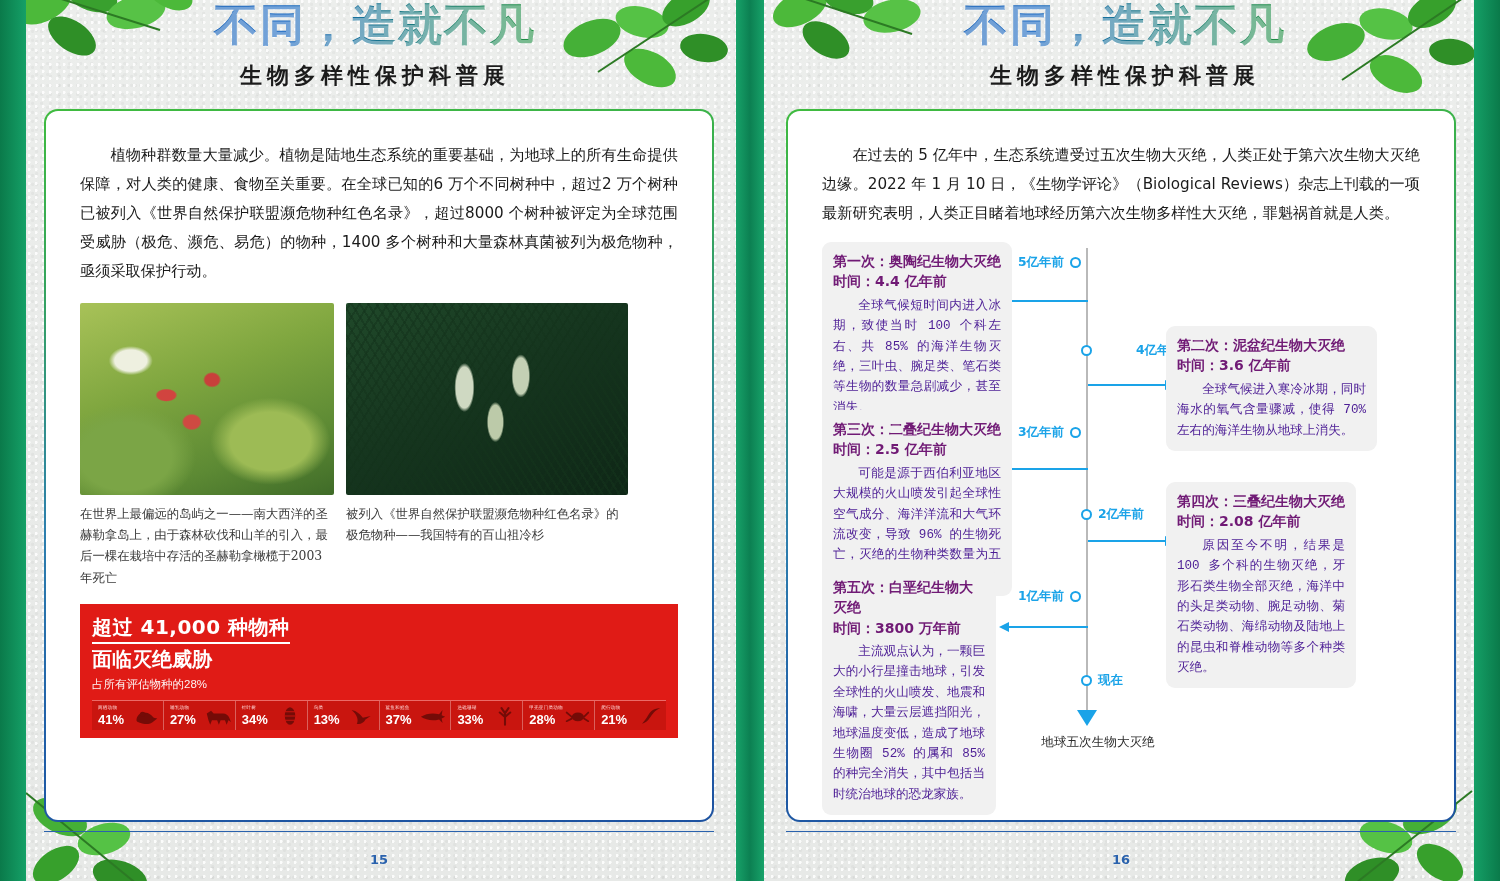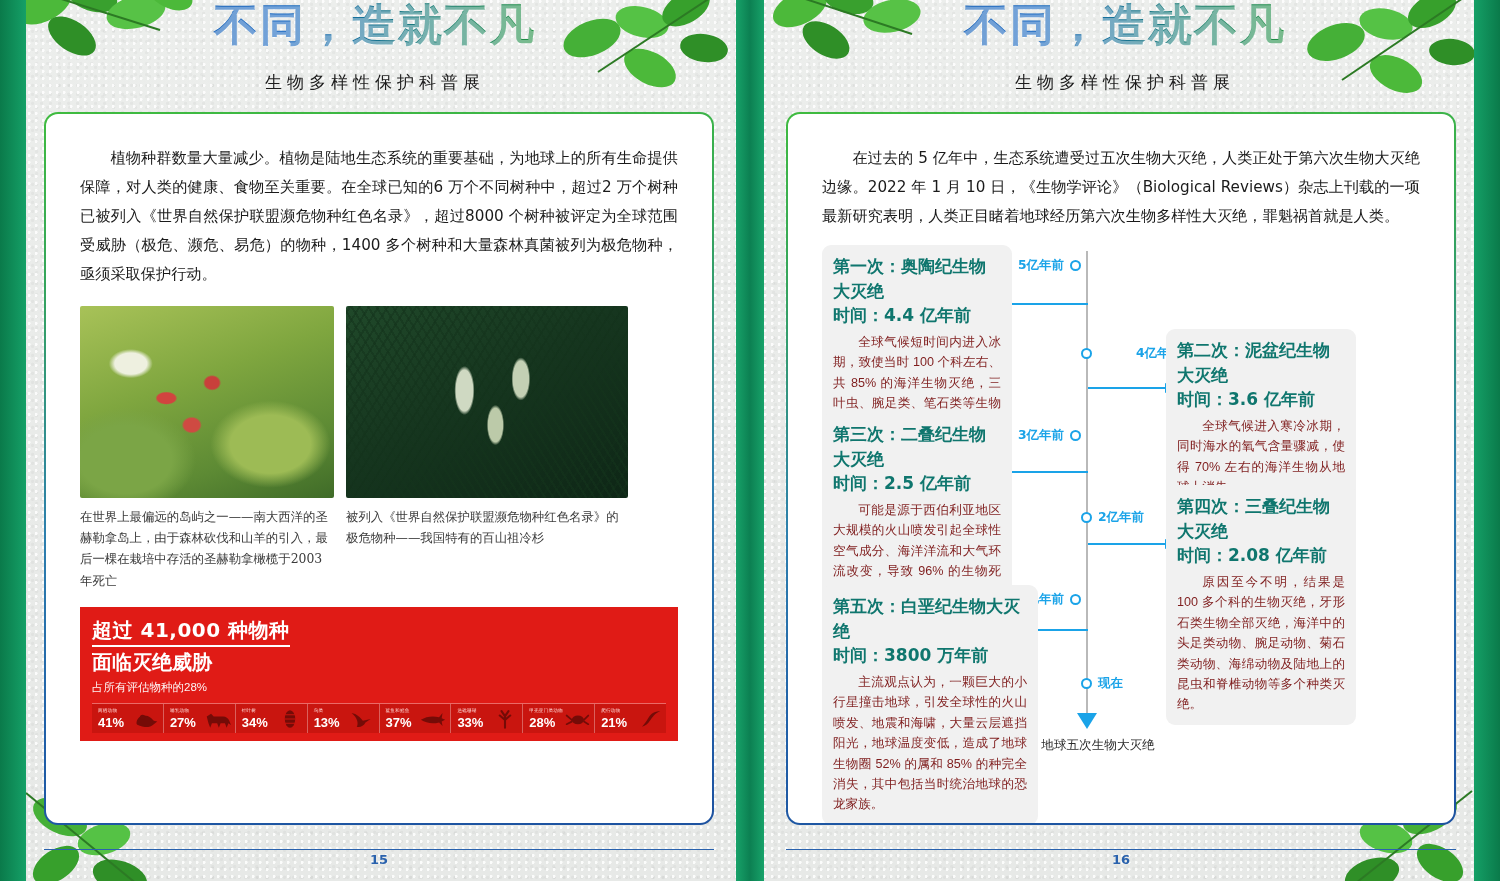--- a/index.html
+++ b/index.html
@@ -43,21 +43,21 @@
   
   .head { position: relative; z-index: 5; padding-top: 0; text-align: center; }
   .main-title {
     font-size: 44px; font-weight: 700; letter-spacing: 2px; line-height: 1.15;
     background: linear-gradient(90deg,#0b4fa0 0%, #1565c0 38%, #1f8f3e 72%, #25a244 100%);
     -webkit-background-clip: text; background-clip: text; color: transparent;
     font-family: "DejaVu Sans", "Liberation Sans", sans-serif;
     text-shadow: 0 1px 0 rgba(255,255,255,.4);
   }
   .sub-title {
-    margin-top: 20px; font-size: 17px; font-weight: 400; letter-spacing: 5px;
+    margin-top: 10px; font-size: 22px; font-weight: 700; letter-spacing: 5px;
     color: #1b1b1b; font-family: "DejaVu Sans", "Liberation Sans", sans-serif;
   }
 
   
   .content-box {
     position: relative; z-index: 5;
     margin: 18px 36px 0 44px; height: 713px;
     background: #ffffff; border-radius: 14px;
     border: 2px solid transparent;
     background-image:
@@ -125,21 +125,21 @@
     background: #c9150f;
   }
   .rb-cell:last-child { border-right: 0; }
   .rb-lab { font-size: 4.6px; letter-spacing: .2px; color: #ffd9d7; line-height: 1; }
   .rb-val { font-size: 13px; font-weight: 700; margin-top: 2px; line-height: 1; }
   .rb-icon { width: 26px; height: 20px; flex: none; opacity: .92; }
 
   
   .pagenum {
     position: absolute; left: 44px; right: 36px; bottom: 14px; z-index: 5;
-    border-top: 1.6px solid #2a62ad; padding-top: 2px;
+    border-top: 1.6px solid #2a62ad; padding-top: 20px;
     text-align: center; font-size: 13px; font-weight: 700; color: #2a62ad;
     font-family: "DejaVu Sans", "Liberation Sans", sans-serif;
   }
   .page.right .pagenum { left: 36px; right: 44px; }
 
   
   .timeline { position: relative; height: 516px; margin-top: 14px; }
   .axis {
     position: absolute; left: 264px; top: 6px; width: 2px; height: 466px;
     background: #b9b9b9;
@@ -167,26 +167,26 @@
     border-top: 5px solid transparent; border-bottom: 5px solid transparent;
   }
   .connector.to-left::after  { left: -9px; border-right: 10px solid #1aa3e8; }
   .connector.to-right::after { right: -9px; border-left: 10px solid #1aa3e8; }
 
   .tl-card {
     position: absolute; background: #f1f1f1; border-radius: 9px;
     padding: 9px 11px 10px 11px;
   }
   .tl-title {
-    font-size: 17px; font-weight: 700; color: #0f766e; line-height: 1.45;
+    font-size: 14px; font-weight: 700; color: #701a75; line-height: 1.45;
     font-family: "DejaVu Sans", "Liberation Sans", sans-serif;
   }
   .tl-body {
-    font-family: Liberation Sans, sans-serif;
-    font-size: 12.6px; line-height: 1.62; color: #7f1d1d;
+    font-family: Liberation Mono, monospace;
+    font-size: 12.6px; line-height: 1.62; color: #4c1d95;
     text-indent: 2em; text-align: justify; margin-top: 4px;
   }
   .tl-caption {
     position: absolute; left: 186px; top: 492px; width: 180px; text-align: center;
     font-family: "DejaVu Serif", "Liberation Serif", serif;
     font-size: 12.6px; color: #2b2b2b;
   }
 </style>
 </head>
 <body>
@@ -424,21 +424,21 @@
         <div class="connector to-left" style="left:186px; top:384px; width:80px;"></div>
 
         <div class="tl-card" style="left:0px; top:0px; width:190px;">
           <div class="tl-title">
             <span>第一次：奥陶纪生物大灭绝</span><br>
             <span>时间：4.4 亿年前</span>
           </div>
           <div class="tl-body">全球气候短时间内进入冰期，致使当时 100 个科左右、共 85% 的海洋生物灭绝，三叶虫、腕足类、笔石类等生物的数量急剧减少，甚至消失。</div>
         </div>
 
-        <div class="tl-card" style="left:344px; top:84px; width:190px;">
+        <div class="tl-card" style="left:344px; top:84px; width:211px;">
           <div class="tl-title">
             <span>第二次：泥盆纪生物大灭绝</span><br>
             <span>时间：3.6 亿年前</span>
           </div>
           <div class="tl-body">全球气候进入寒冷冰期，同时海水的氧气含量骤减，使得 70% 左右的海洋生物从地球上消失。</div>
         </div>
 
         <div class="tl-card" style="left:0px; top:168px; width:190px;">
           <div class="tl-title">
             <span>第三次：二叠纪生物大灭绝</span><br>
@@ -448,21 +448,21 @@
         </div>
 
         <div class="tl-card" style="left:344px; top:240px; width:190px;">
           <div class="tl-title">
             <span>第四次：三叠纪生物大灭绝</span><br>
             <span>时间：2.08 亿年前</span>
           </div>
           <div class="tl-body">原因至今不明，结果是100 多个科的生物灭绝，牙形石类生物全部灭绝，海洋中的头足类动物、腕足动物、菊石类动物、海绵动物及陆地上的昆虫和脊椎动物等多个种类灭绝。</div>
         </div>
 
-        <div class="tl-card" style="left:0px; top:340px; width:216px;">
+        <div class="tl-card" style="left:0px; top:326px; width:174px;">
           <div class="tl-title">
             <span>第五次：白垩纪生物大灭绝</span><br>
             <span>时间：3800 万年前</span>
           </div>
           <div class="tl-body">主流观点认为，一颗巨大的小行星撞击地球，引发全球性的火山喷发、地震和海啸，大量云层遮挡阳光，地球温度变低，造成了地球生物圈 52% 的属和 85% 的种完全消失，其中包括当时统治地球的恐龙家族。</div>
         </div>
 
         <div class="tl-caption">地球五次生物大灭绝</div>
       </div>
     </div>

